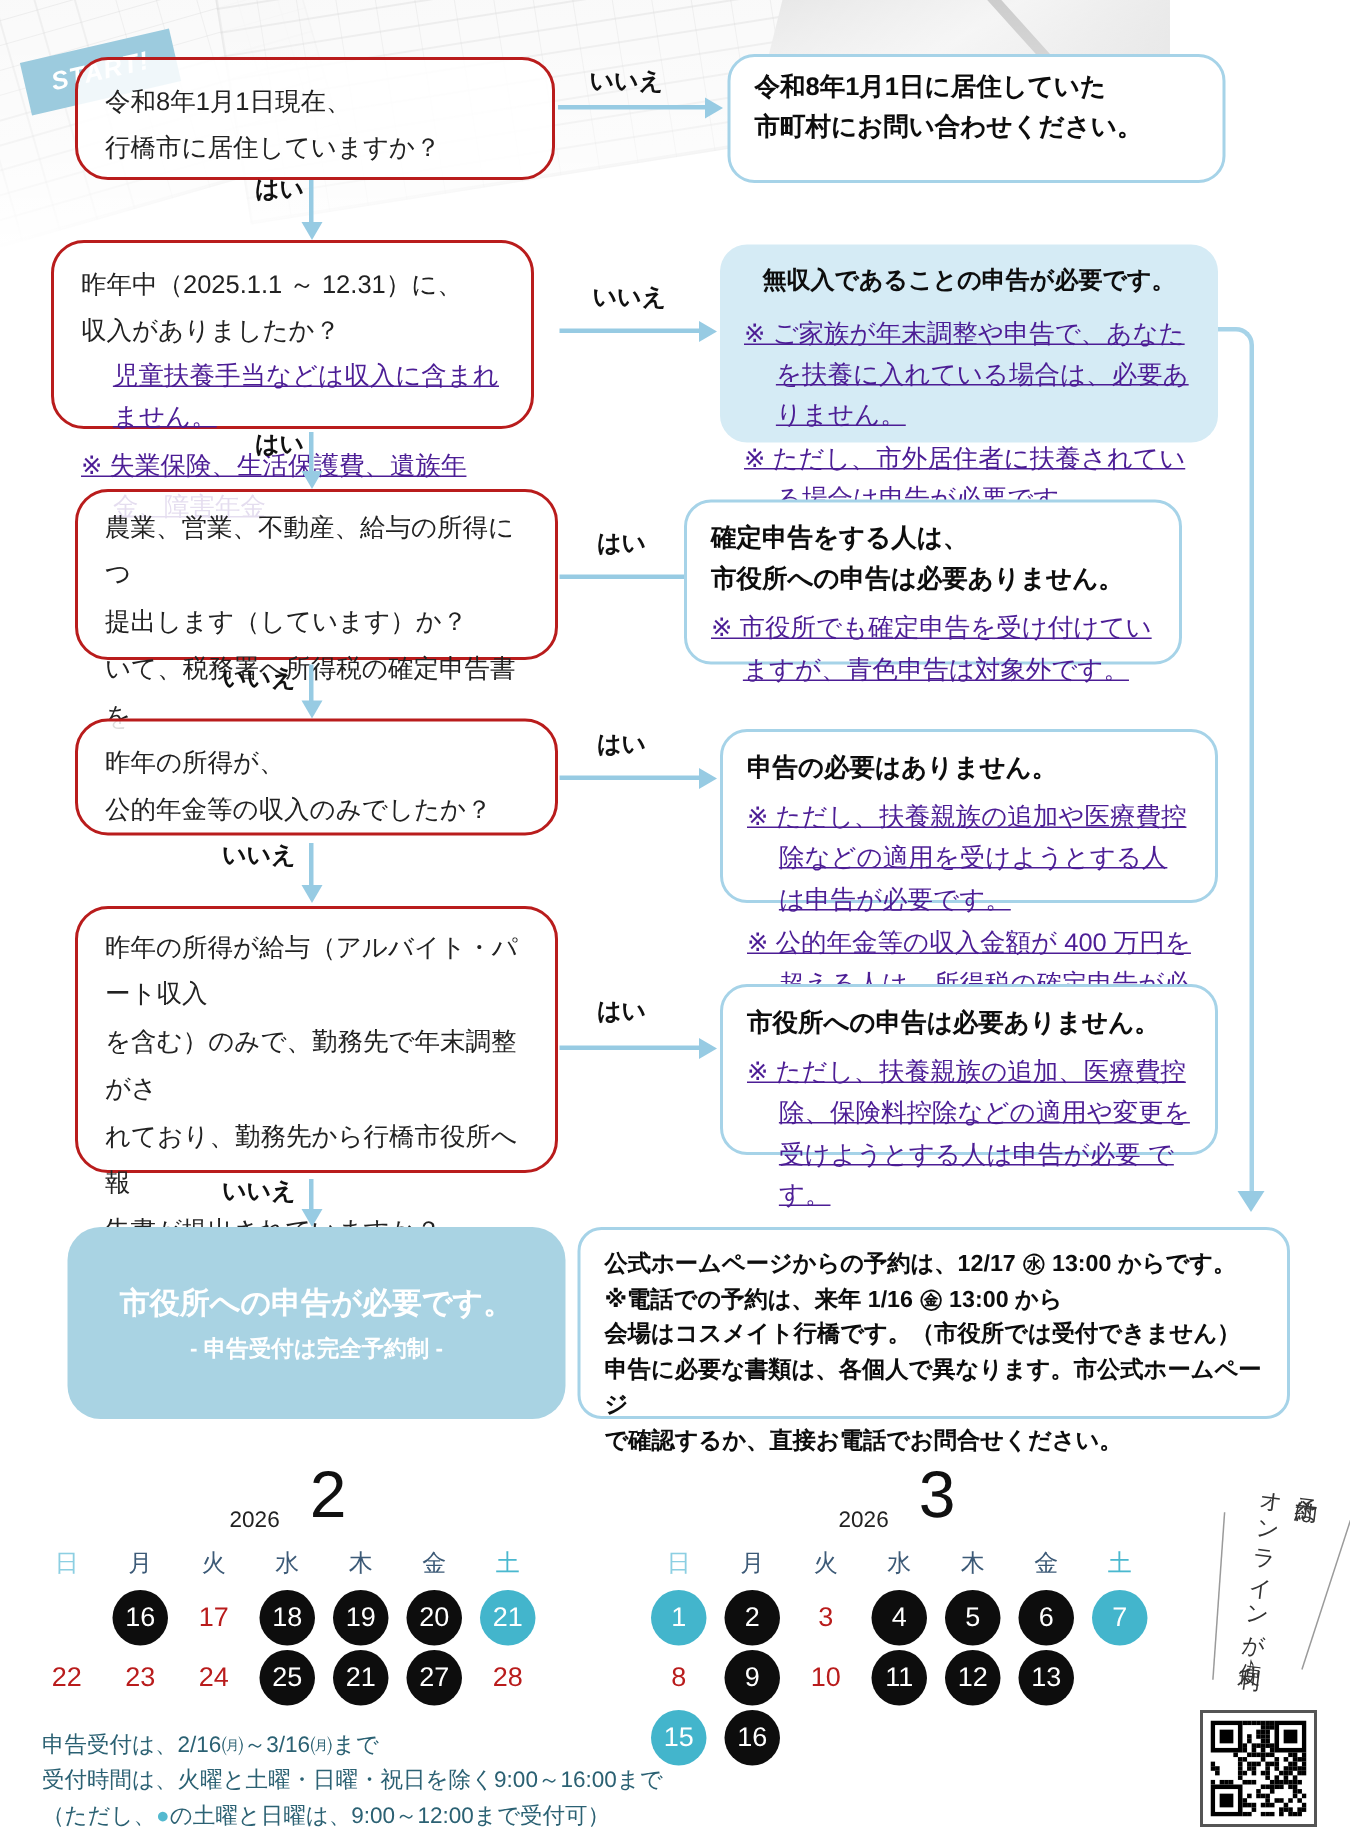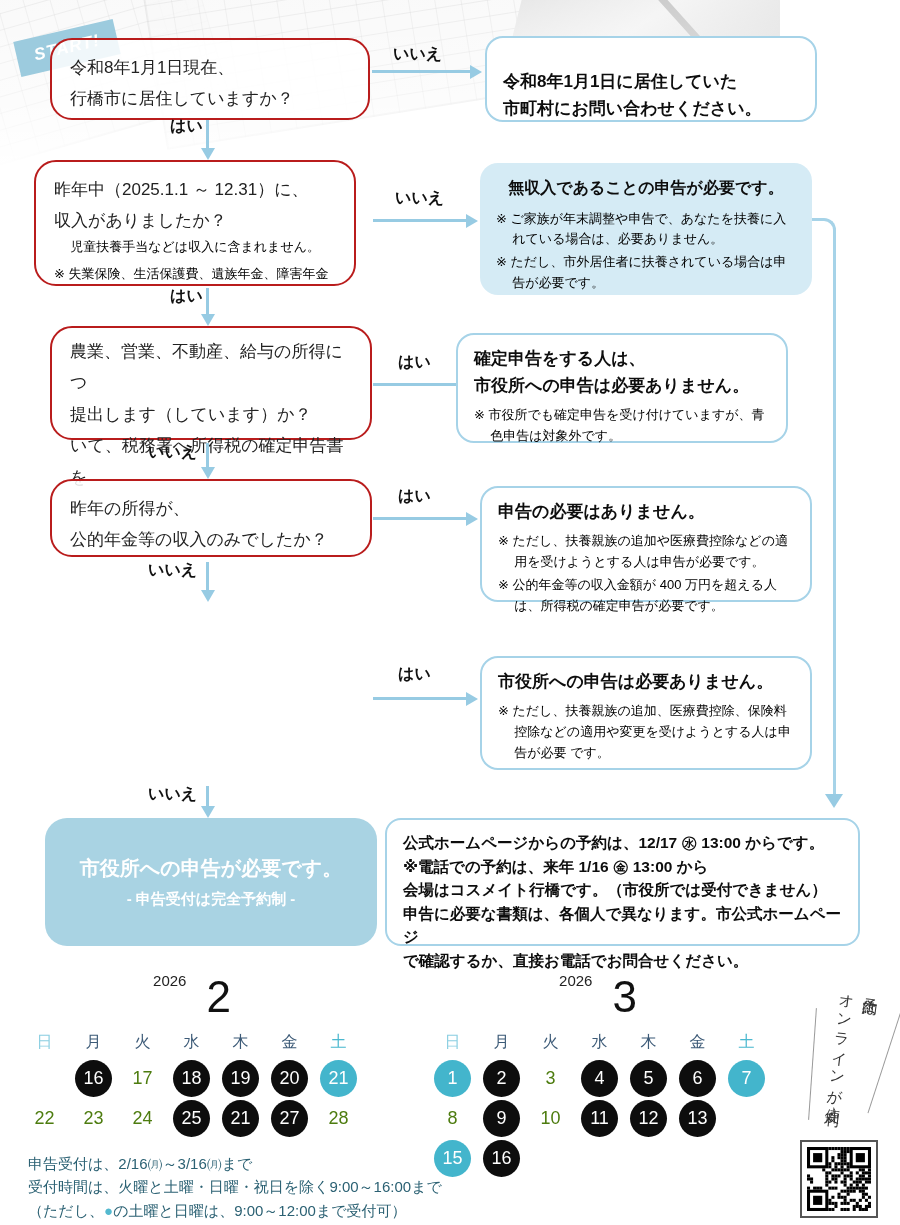--- a/index.html
+++ b/index.html
@@ -23,21 +23,21 @@
 
   
   .qbox{position:absolute;background:rgba(255,255,255,.85);border:2px solid #b91c1c;
         border-radius:22px;box-sizing:border-box;padding:12px 18px;}
   .abox{position:absolute;background:#fff;border:2px solid #a6d3e8;border-radius:18px;
         box-sizing:border-box;padding:10px 16px;}
   .abox-fill{position:absolute;background:#d5ebf5;border-radius:18px;
         box-sizing:border-box;padding:12px 16px;}
   .qline{font-size:17px;line-height:1.85;color:#222;}
   .atitle{font-size:17px;font-weight:bold;color:#0d0d0d;line-height:1.6;}
-  .note{font-size:13px;line-height:1.6;color:#000000;padding-left:1.25em;text-indent:-1.25em;margin-top:6px;}
+  .note{font-size:17px;line-height:1.6;color:#4c1d95;padding-left:1.25em;text-indent:-1.25em;margin-top:6px;text-decoration:underline;}
   .note.cont{text-indent:0;padding-left:1.25em;margin-top:0;}
   .ylabel{position:absolute;font-size:16px;font-weight:bold;color:#111;}
 
   
   .arrowh{position:absolute;height:3px;background:#97cbe3;}
   .arrowv{position:absolute;width:3px;background:#97cbe3;}
   .tri-r{position:absolute;width:0;height:0;border-top:7px solid transparent;
          border-bottom:7px solid transparent;border-left:12px solid #97cbe3;}
   .tri-d{position:absolute;width:0;height:0;border-left:7px solid transparent;
          border-right:7px solid transparent;border-top:12px solid #97cbe3;}
@@ -54,32 +54,32 @@
   .finalbox{position:absolute;left:45px;top:818px;width:332px;height:128px;background:#a9d3e3;
             border-radius:22px;display:flex;flex-direction:column;align-items:center;justify-content:center;}
   .final-title{color:#fff;font-weight:bold;font-size:20px;}
   .final-sub{color:#fff;font-size:15px;margin-top:8px;font-weight:bold;}
 
   .infobox{position:absolute;left:385px;top:818px;width:475px;height:128px;background:#fff;
            border:2px solid #a6d3e8;border-radius:16px;box-sizing:border-box;padding:11px 16px;}
   .infoline{font-size:15.5px;font-weight:bold;line-height:1.52;color:#0d0d0d;}
 
   
-  .cal-header{position:absolute;display:flex;align-items:flex-start;justify-content:center;gap:20px;width:140px;}
+  .cal-header{position:absolute;display:flex;align-items:flex-end;justify-content:center;gap:20px;width:140px;}
   .cal-year{font-size:15px;color:#222;}
   .cal-month{font-size:44px;color:#111;font-weight:400;}
   .cal-weekdays{position:absolute;display:grid;grid-template-columns:repeat(7,49px);}
   .wd{text-align:center;font-size:16px;}
   .wd-sun{color:#8ccfe2;} .wd-sat{color:#4ab8cf;} .wd-mid{color:#3c5a77;}
   .cal-grid{position:absolute;display:grid;grid-template-columns:repeat(7,49px);grid-auto-rows:40px;}
   .day{display:flex;align-items:center;justify-content:center;font-size:18px;}
   .day span{display:inline-flex;align-items:center;justify-content:center;width:37px;height:37px;border-radius:50%;}
   .day.filled span{background:#0d0d0d;color:#fff;}
   .day.teal span{background:#43b5cc;color:#fff;}
-  .day.off{color:#4d7c0f;}
+  .day.off{color:#b91c1c;}
   .day.none{visibility:hidden;}
 
   .footer{position:absolute;left:28px;top:1152px;font-size:15px;color:#2b6173;line-height:1.55;}
   .dot{color:#54b9cf;}
 
   .side-note{position:absolute;left:826px;top:985px;height:170px;writing-mode:vertical-rl;
              transform:rotate(7deg);font-size:15px;color:#333;letter-spacing:2px;line-height:1.6;}
   .slash{position:absolute;width:1px;background:#9a9a9a;}
   .slash-l{left:812px;top:1008px;height:112px;transform:rotate(4deg);}
   .slash-r{left:886px;top:996px;height:120px;transform:rotate(18deg);}
@@ -105,21 +105,21 @@
   </div>
 
   <div class="qbox" style="left:50px;top:38px;width:320px;height:82px;">
     <div class="qline">令和8年1月1日現在、</div>
     <div class="qline">行橋市に居住していますか？</div>
   </div>
   <div class="ylabel" style="left:393px;top:44px;">いいえ</div>
   <div class="arrowh" style="left:372px;top:70px;width:100px;"></div>
   <div class="tri-r" style="left:470px;top:64.5px;"></div>
 
-  <div class="abox" style="left:485px;top:36px;width:332px;height:86px;padding-top:30px;">
+  <div class="abox" style="left:485px;top:36px;width:332px;height:86px;padding-top:6px;">
     <div class="atitle">令和8年1月1日に居住していた</div>
     <div class="atitle">市町村にお問い合わせください。</div>
   </div>
 
   <div class="ylabel" style="left:170px;top:116px;">はい</div>
   <div class="arrowv" style="left:206px;top:120px;height:30px;"></div>
   <div class="tri-d" style="left:200.5px;top:148px;"></div>
 
   <div class="qbox" style="left:34px;top:160px;width:322px;height:126px;">
     <div class="qline">昨年中（2025.1.1 ～ 12.31）に、</div>
@@ -174,20 +174,27 @@
   <div class="abox" style="left:480px;top:486px;width:332px;height:116px;">
     <div class="atitle">申告の必要はありません。</div>
     <div class="note">※ ただし、扶養親族の追加や医療費控除などの適用を受けようとする人は申告が必要です。</div>
     <div class="note" style="margin-top:2px;">※ 公的年金等の収入金額が 400 万円を超える人は、所得税の確定申告が必要です。</div>
   </div>
 
   <div class="ylabel" style="left:148px;top:560px;">いいえ</div>
   <div class="arrowv" style="left:206px;top:562px;height:30px;"></div>
   <div class="tri-d" style="left:200.5px;top:590px;"></div>
 
+  <div class="qbox" style="left:50px;top:604px;width:322px;height:178px;padding-top:10px;">
+    <div class="qline">昨年の所得が給与（アルバイト・パート収入</div>
+    <div class="qline">を含む）のみで、勤務先で年末調整がさ</div>
+    <div class="qline">れており、勤務先から行橋市役所へ報</div>
+    <div class="qline">告書が提出されていますか？</div>
+    <div class="note" style="margin-top:8px;">※ 提出の有無は、勤務先に確認してください。</div>
+  </div>
   <div class="ylabel" style="left:398px;top:664px;">はい</div>
   <div class="arrowh" style="left:373px;top:697px;width:94px;"></div>
   <div class="tri-r" style="left:466px;top:691.5px;"></div>
 
   <div class="abox" style="left:480px;top:656px;width:332px;height:114px;">
     <div class="atitle">市役所への申告は必要ありません。</div>
     <div class="note">※ ただし、扶養親族の追加、医療費控除、保険料控除などの適用や変更を受けようとする人は申告が必要 です。</div>
   </div>
 
   <div class="ylabel" style="left:148px;top:784px;">いいえ</div>

